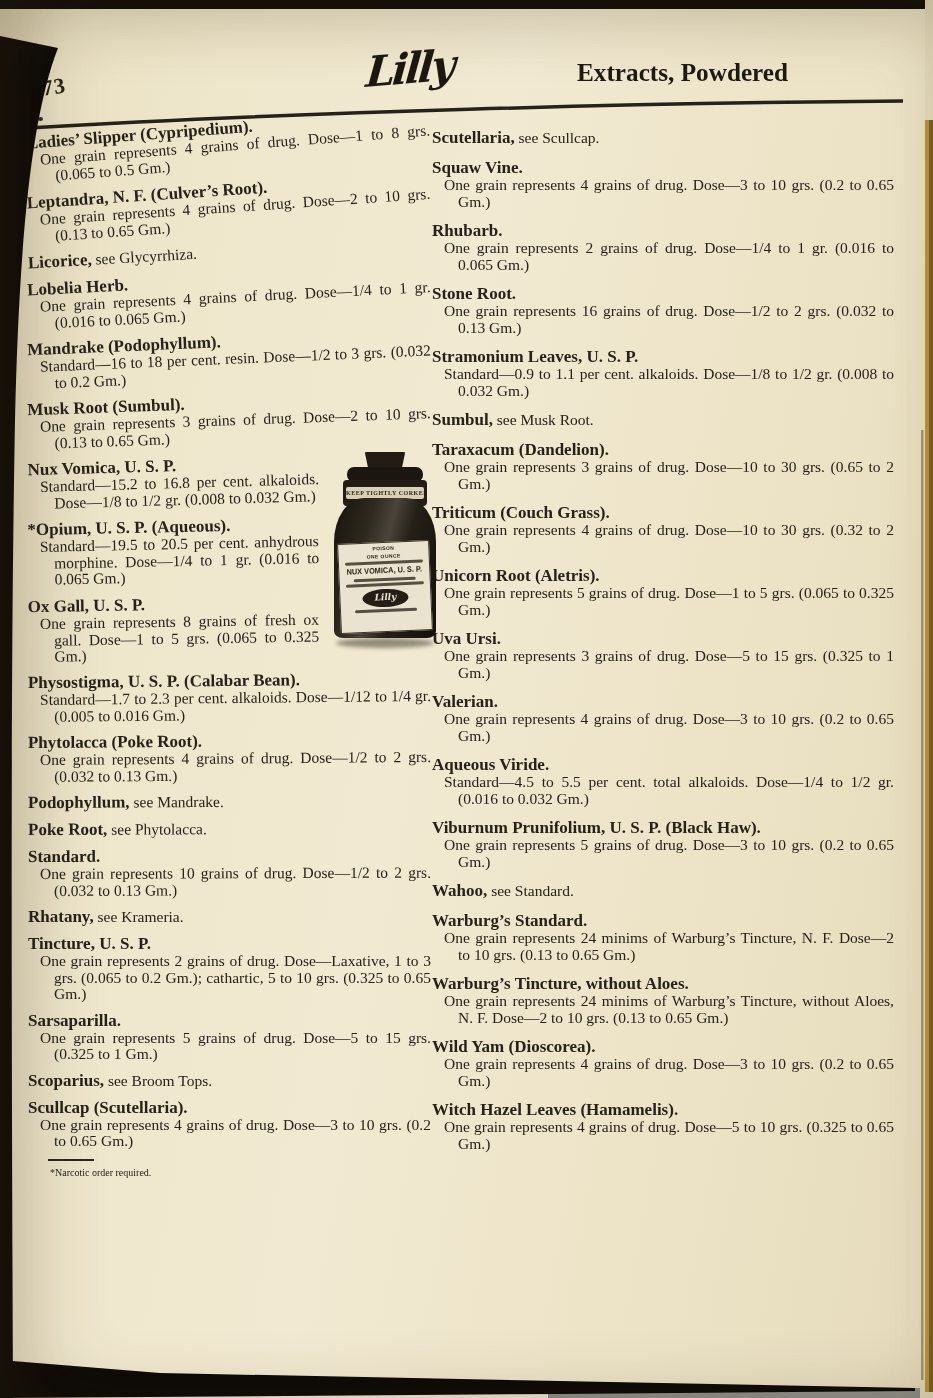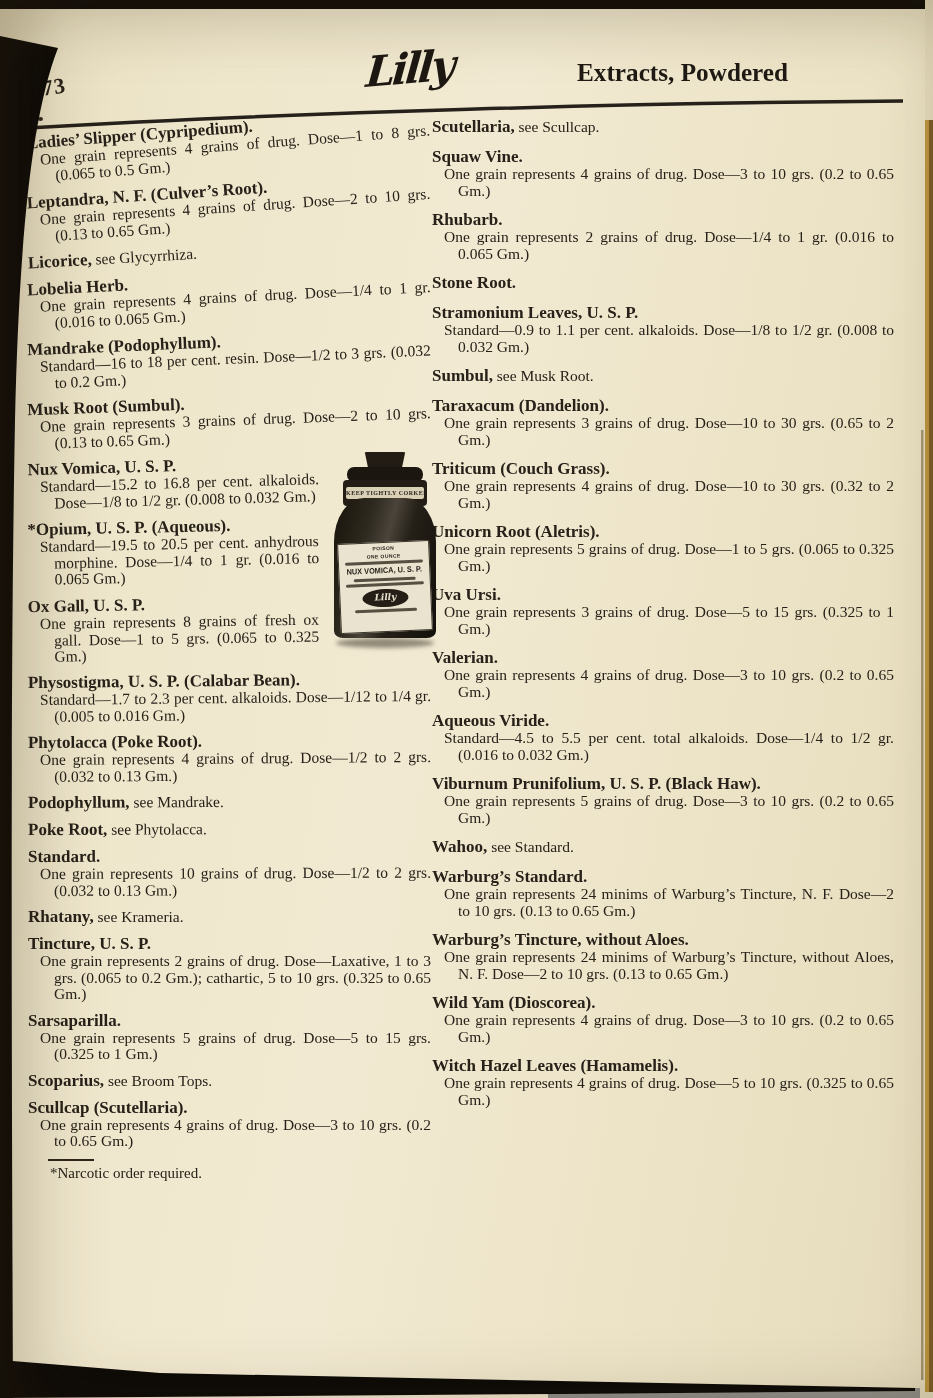--- a/index.html
+++ b/index.html
@@ -18,21 +18,21 @@
     transform:rotate(-9deg);letter-spacing:1px;}
   .page-number-dot{position:absolute;left:38px;top:117px;width:5px;height:4px;background:#33291d;border-radius:50%;}
   .brand{position:absolute;left:366px;top:44px;font-family:"DejaVu Serif",serif;
     font-style:italic;font-weight:bold;font-size:42px;letter-spacing:-3px;
     transform:rotate(-5deg) skewX(-10deg);color:#1d1812;}
   .section-title{position:absolute;left:577px;top:58px;font-size:26px;font-weight:bold;
     transform:scaleX(.97);transform-origin:left;color:#1f1a13;}
   
   .col{position:absolute;}
   .lcol{left:28px;top:134px;width:403px;}
-  .rcol{left:432px;top:118px;width:462px;}
+  .rcol{left:432px;top:129px;width:462px;}
   .entry{margin-bottom:9px;}
   .rcol .entry{margin-bottom:12px;}
   .eh{margin:0;font-size:17px;font-weight:bold;line-height:18px;}
   .eh .hr{font-weight:normal;font-size:15.5px;}
   .eb{margin:0;font-size:15.5px;line-height:16.5px;text-align:justify;
       padding-left:26px;text-indent:-14px;}
   
   .lcol div.entry:nth-of-type(7),
   .lcol div.entry:nth-of-type(8),
   .lcol div.entry:nth-of-type(9){margin-right:112px;}
@@ -47,21 +47,21 @@
   .lcol div.entry:nth-of-type(7){transform:rotate(-1.6deg);}
   .lcol div.entry:nth-of-type(8){transform:rotate(-1.2deg);}
   .lcol div.entry:nth-of-type(9){transform:rotate(-.9deg);}
   .lcol div.entry:nth-of-type(10){transform:rotate(-.6deg);}
   .lcol div.entry:nth-of-type(11){transform:rotate(-.45deg);}
   .lcol div.entry:nth-of-type(12){transform:rotate(-.35deg);}
   .lcol div.entry:nth-of-type(13){transform:rotate(-.25deg);}
   .lcol div.entry:nth-of-type(14){transform:rotate(-.2deg);}
   
   .foot-rule{width:46px;height:2px;background:#2c261d;margin:2px 0 4px 20px;}
-  .footnote{margin:0;padding-left:22px;font-size:15px;line-height:16px;}
+  .footnote{margin:0;padding-left:22px;font-size:10px;line-height:16px;}
   
   .bottle{position:absolute;left:334px;top:452px;width:102px;height:192px;}
   .cork{position:absolute;left:29px;top:0;width:44px;height:17px;background:#231c15;
     border-radius:4px 4px 2px 2px;clip-path:polygon(4% 0,96% 0,88% 100%,12% 100%);}
   .lip{position:absolute;left:13px;top:15px;width:76px;height:15px;background:#1c1610;
     border-radius:7px;}
   .neck{position:absolute;left:9px;top:28px;width:84px;height:26px;background:#241d16;
     border-radius:4px;}
   .neckband{position:absolute;left:3px;top:7px;right:3px;height:12px;background:#d9d0b6;
     font-size:6px;font-weight:bold;text-align:center;line-height:12px;letter-spacing:.5px;
@@ -209,20 +209,21 @@
           <p class="eb">One grain represents 4 grains of drug. Dose—3 to 10 grs. (0.2 to 0.65 Gm.)</p>
         </div>
 
         <div class="entry">
           <p class="eh"><span class="hb">Rhubarb.</span></p>
           <p class="eb">One grain represents 2 grains of drug. Dose—1/4 to 1 gr. (0.016 to 0.065 Gm.)</p>
         </div>
 
         <div class="entry">
           <p class="eh"><span class="hb">Stone Root.</span></p>
+          <p class="eb">One grain represents 16 grains of drug. Dose—1/2 to 2 grs. (0.032 to 0.13 Gm.)</p>
         </div>
 
         <div class="entry">
           <p class="eh"><span class="hb">Stramonium Leaves, U. S. P.</span></p>
           <p class="eb">Standard—0.9 to 1.1 per cent. alkaloids. Dose—1/8 to 1/2 gr. (0.008 to 0.032 Gm.)</p>
         </div>
 
         <div class="entry">
           <p class="eh"><span class="hb">Sumbul,</span><span class="hr"> see Musk Root.</span></p>
 

